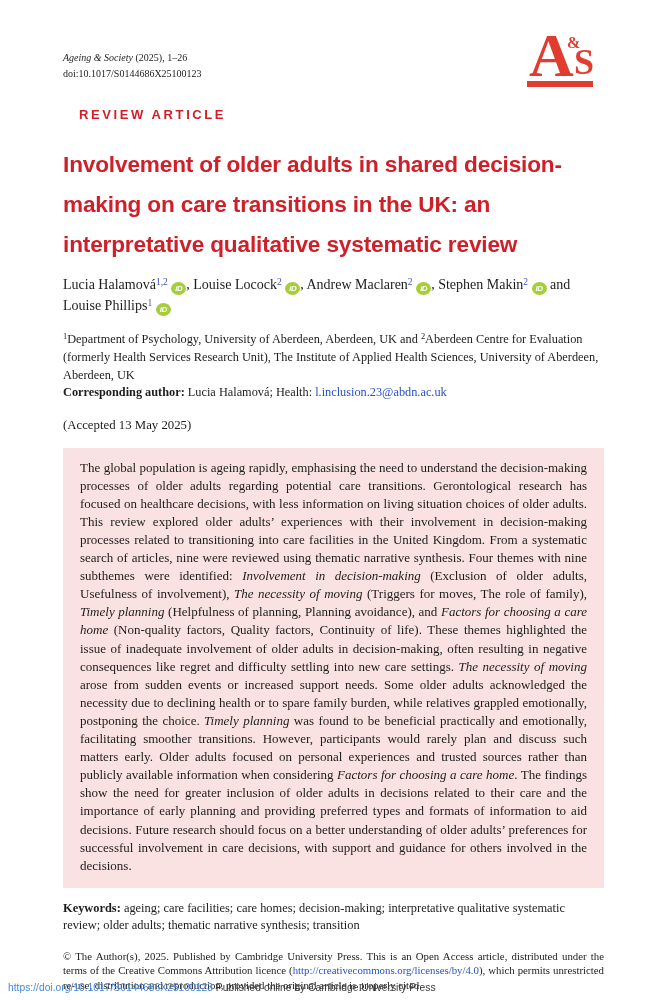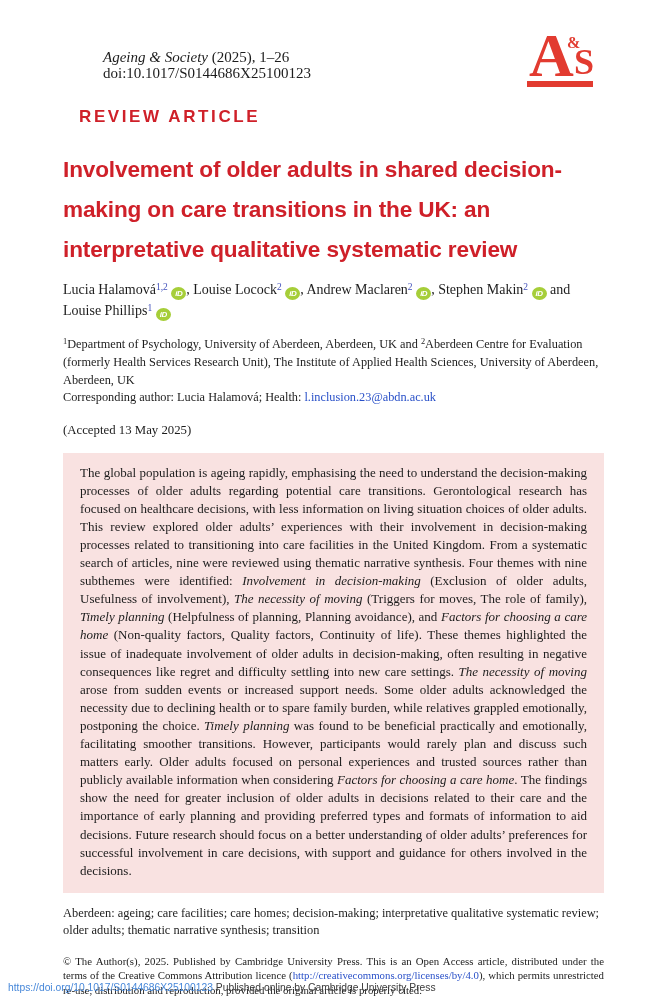--- a/index.html
+++ b/index.html
@@ -8,36 +8,36 @@
     --orcid-green:#a6ce39; --text-black:#1c1c1c;
   }
   *{margin:0;padding:0;box-sizing:border-box;}
   html,body{background:#e9e9e9;}
   .page{
     position:relative; width:667px; height:1000px; background:#ffffff;
     margin:0 auto; overflow:hidden;
     font-family:"Liberation Serif", serif; color:var(--text-black,#1c1c1c);
   }
   .content{padding:50px 63px 0 63px;}
-  .masthead{font-size:15px; line-height:15.5px;margin-left:40px;}
+  .masthead{font-size:10px; line-height:15.5px;}
   .it{font-style:italic;}
-  .bold{font-weight:normal;text-align:right;}
+  .bold{font-weight:bold;text-align:right;}
   .sup{font-size:0.68em; vertical-align:baseline; position:relative; top:-0.45em;}
   .asup{color:var(--sup-blue,#4150bb);}
   .link{color:var(--link-blue,#2950c8); text-decoration:none; cursor:pointer;}
   .flink{color:var(--footer-link-blue,#4687d9);}
   .orcid{
     display:inline-block; width:15px; height:13px; border-radius:50%;
     background:var(--orcid-green,#a6ce39); color:#fff; text-align:center;
     font:italic bold 8px/13px "Liberation Sans", sans-serif; letter-spacing:-0.5px;
     position:relative; top:2px; cursor:pointer;
   }
   .section-label{
     margin-top:26px; font-family:"Liberation Sans", sans-serif; font-weight:bold;
-    font-size:17px; letter-spacing:2.6px; color:var(--brand-red,#cf2029);padding-left:16px;
+    font-size:13px; letter-spacing:2.6px; color:var(--brand-red,#cf2029);padding-left:16px;
   }
   .title{
     margin-top:23px; font-family:"Liberation Sans", sans-serif; font-weight:700;
     font-size:22.6px; line-height:40px; letter-spacing:-0.15px;
     color:var(--brand-red,#cf2029); width:545px;
   }
   .authors{margin-top:10px; font-size:14px; line-height:20px;}
   .affiliations{margin-top:14px; font-size:12.3px; line-height:17.4px;}
   .corresponding{font-size:12.3px; line-height:17.4px;}
   .accepted{margin-top:16px; font-size:12.8px;}
@@ -105,21 +105,21 @@
     <div class="affiliations"><span class="sup">1</span><span>Department of Psychology, University of Aberdeen, Aberdeen, UK and </span><span class="sup">2</span><span>Aberdeen Centre for Evaluation (formerly Health Services Research Unit), The Institute of Applied Health Sciences, University of Aberdeen, Aberdeen, UK</span></div>
 
     <div class="corresponding"><span class="bold">Corresponding author: </span><span>Lucia Halamová; Health: </span><span class="link">l.inclusion.23@abdn.ac.uk</span></div>
 
     <div class="accepted">(Accepted 13 May 2025)</div>
 
     <div class="abstract-box">
       <div class="abstract-body"><span>The global population is ageing rapidly, emphasising the need to understand the decision-making processes of older adults regarding potential care transitions. Gerontological research has focused on healthcare decisions, with less information on living situation choices of older adults. This review explored older adults’ experiences with their involvement in decision-making processes related to transitioning into care facilities in the United Kingdom. From a systematic search of articles, nine were reviewed using thematic narrative synthesis. Four themes with nine subthemes were identified: </span><span class="it">Involvement in decision-making</span><span> (Exclusion of older adults, Usefulness of involvement), </span><span class="it">The necessity of moving</span><span> (Triggers for moves, The role of family), </span><span class="it">Timely planning</span><span> (Helpfulness of planning, Planning avoidance), and </span><span class="it">Factors for choosing a care home</span><span> (Non-quality factors, Quality factors, Continuity of life). These themes highlighted the issue of inadequate involvement of older adults in decision-making, often resulting in negative consequences like regret and difficulty settling into new care settings. </span><span class="it">The necessity of moving</span><span> arose from sudden events or increased support needs. Some older adults acknowledged the necessity due to declining health or to spare family burden, while relatives grappled emotionally, postponing the choice. </span><span class="it">Timely planning</span><span> was found to be beneficial practically and emotionally, facilitating smoother transitions. However, participants would rarely plan and discuss such matters early. Older adults focused on personal experiences and trusted sources rather than publicly available information when considering </span><span class="it">Factors for choosing a care home</span><span>. The findings show the need for greater inclusion of older adults in decisions related to their care and the importance of early planning and providing preferred types and formats of information to aid decisions. Future research should focus on a better understanding of older adults’ preferences for successful involvement in care decisions, with support and guidance for others involved in the decisions.</span></div>
     </div>
 
-    <div class="keywords"><span class="bold">Aberdeen: </span><span>ageing; care facilities; care homes; decision-making; interpretative qualitative systematic review; older adults; thematic narrative synthesis; transition</span></div>
+    <div class="keywords"><span class="bold">Keywords: </span><span>ageing; care facilities; care homes; decision-making; interpretative qualitative systematic review; older adults; thematic narrative synthesis; transition</span></div>
 
     <div class="copyright"><span>© The Author(s), 2025. Published by Cambridge University Press. This is an Open Access article, distributed under the terms of the Creative Commons Attribution licence (</span><span class="link">http://creativecommons.org/licenses/by/4.0</span><span>), which permits unrestricted re-use, distribution and reproduction, provided the original article is properly cited.</span></div>
 
   </div>
 
   <div class="footer"><span class="link flink">https://doi.org/10.1017/S0144686X25100123</span><span> Published online by Cambridge University Press</span></div>
 
 </div>
 
 </body></html>

